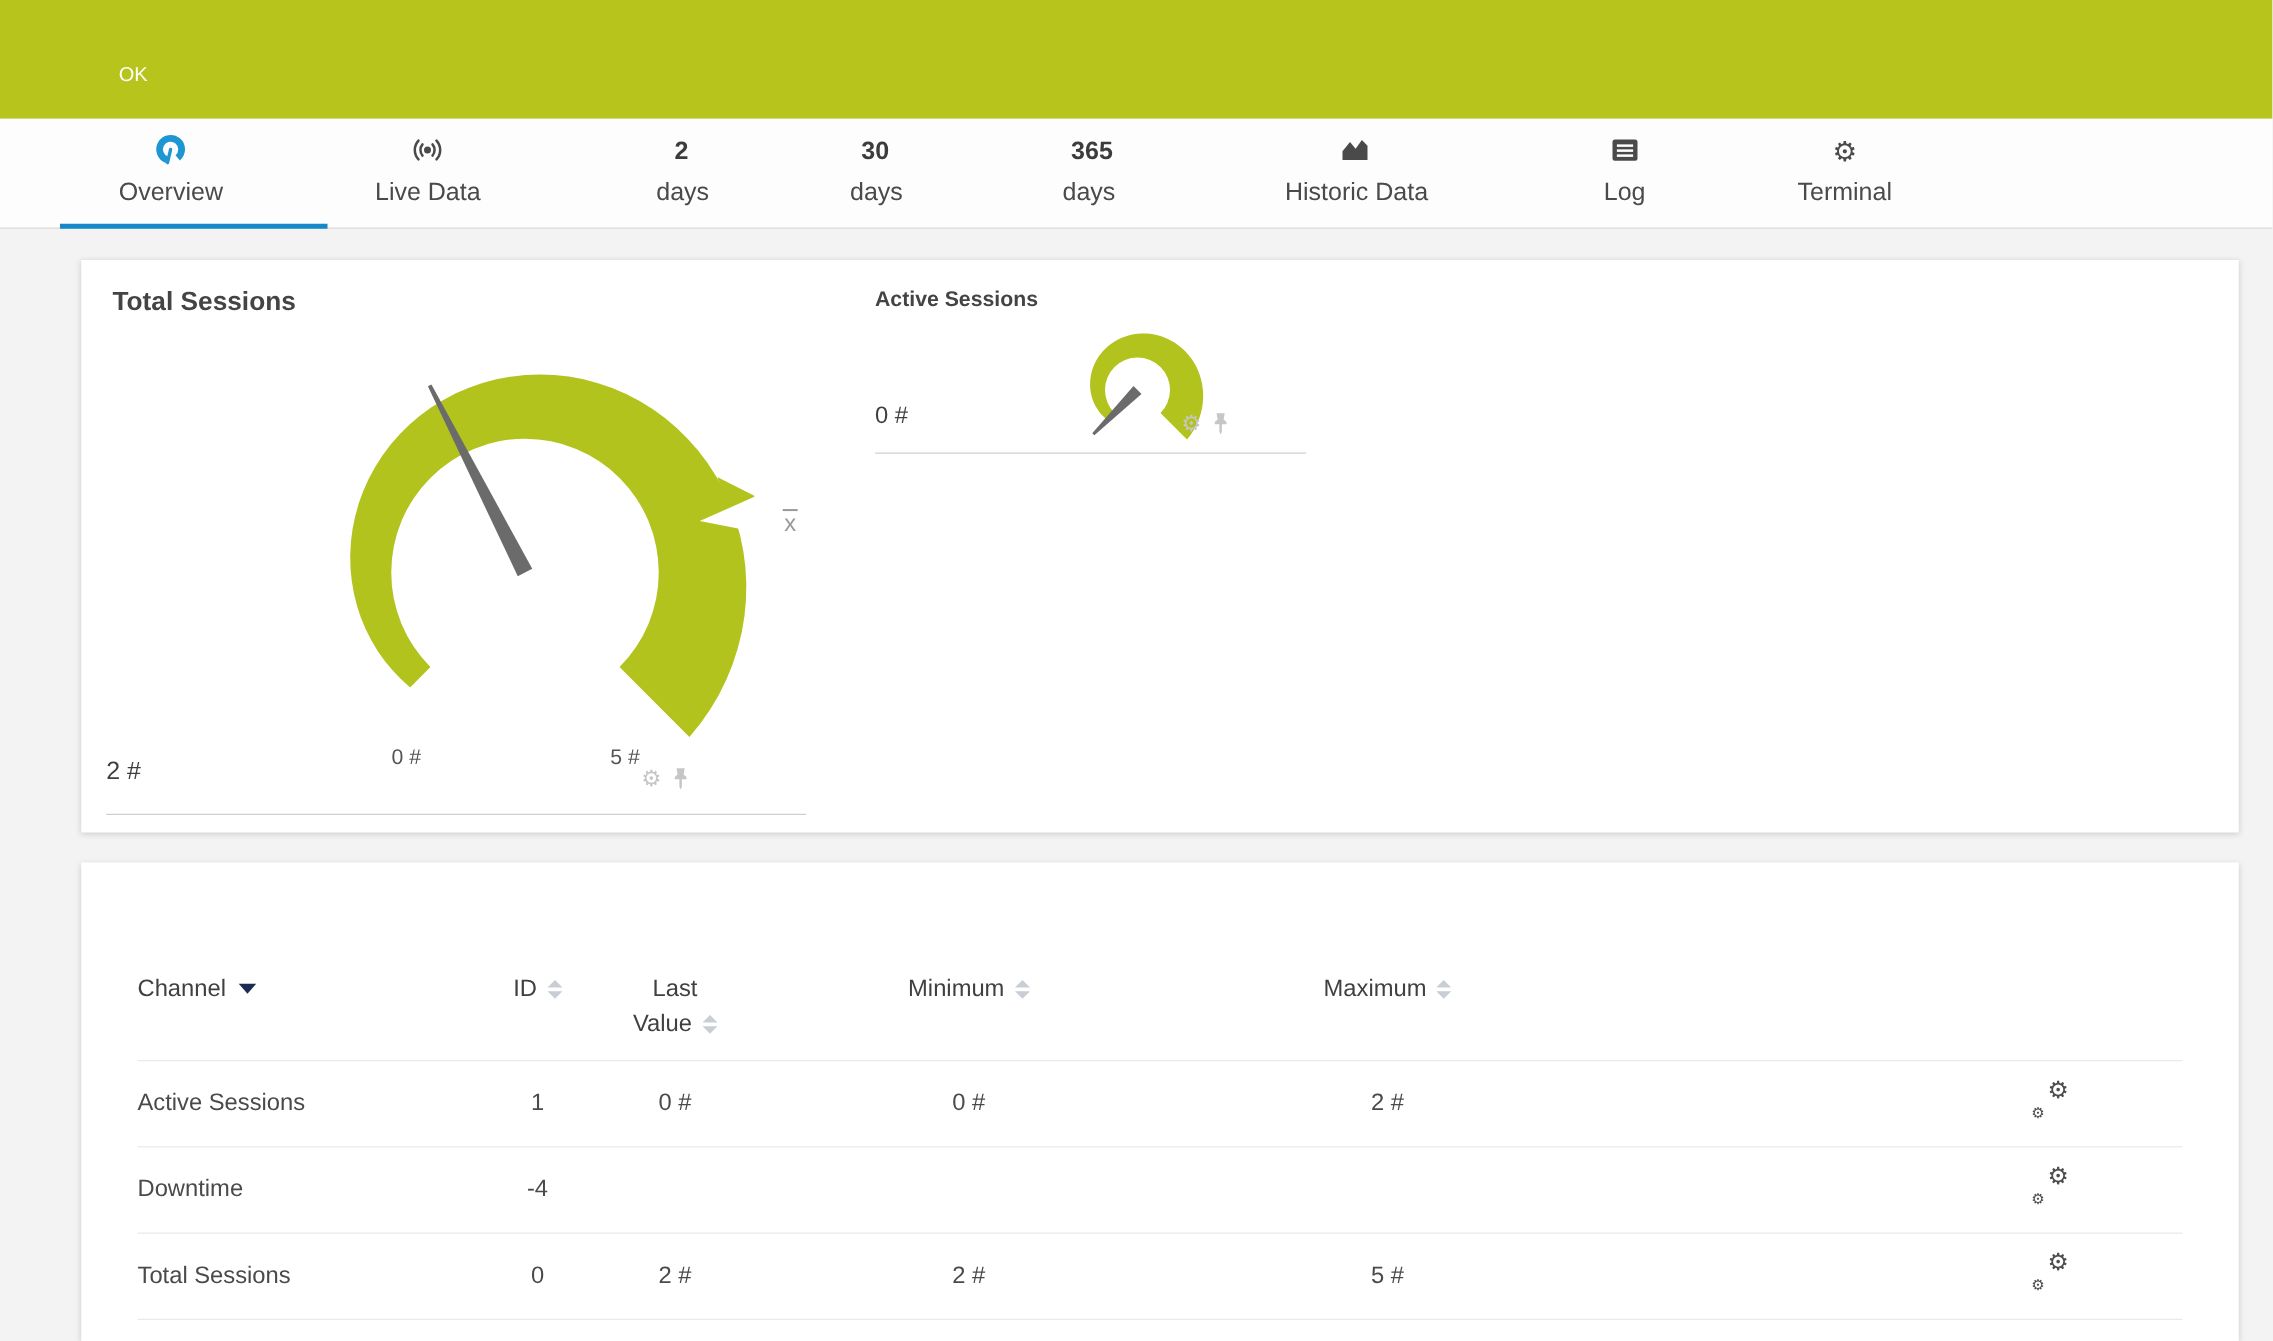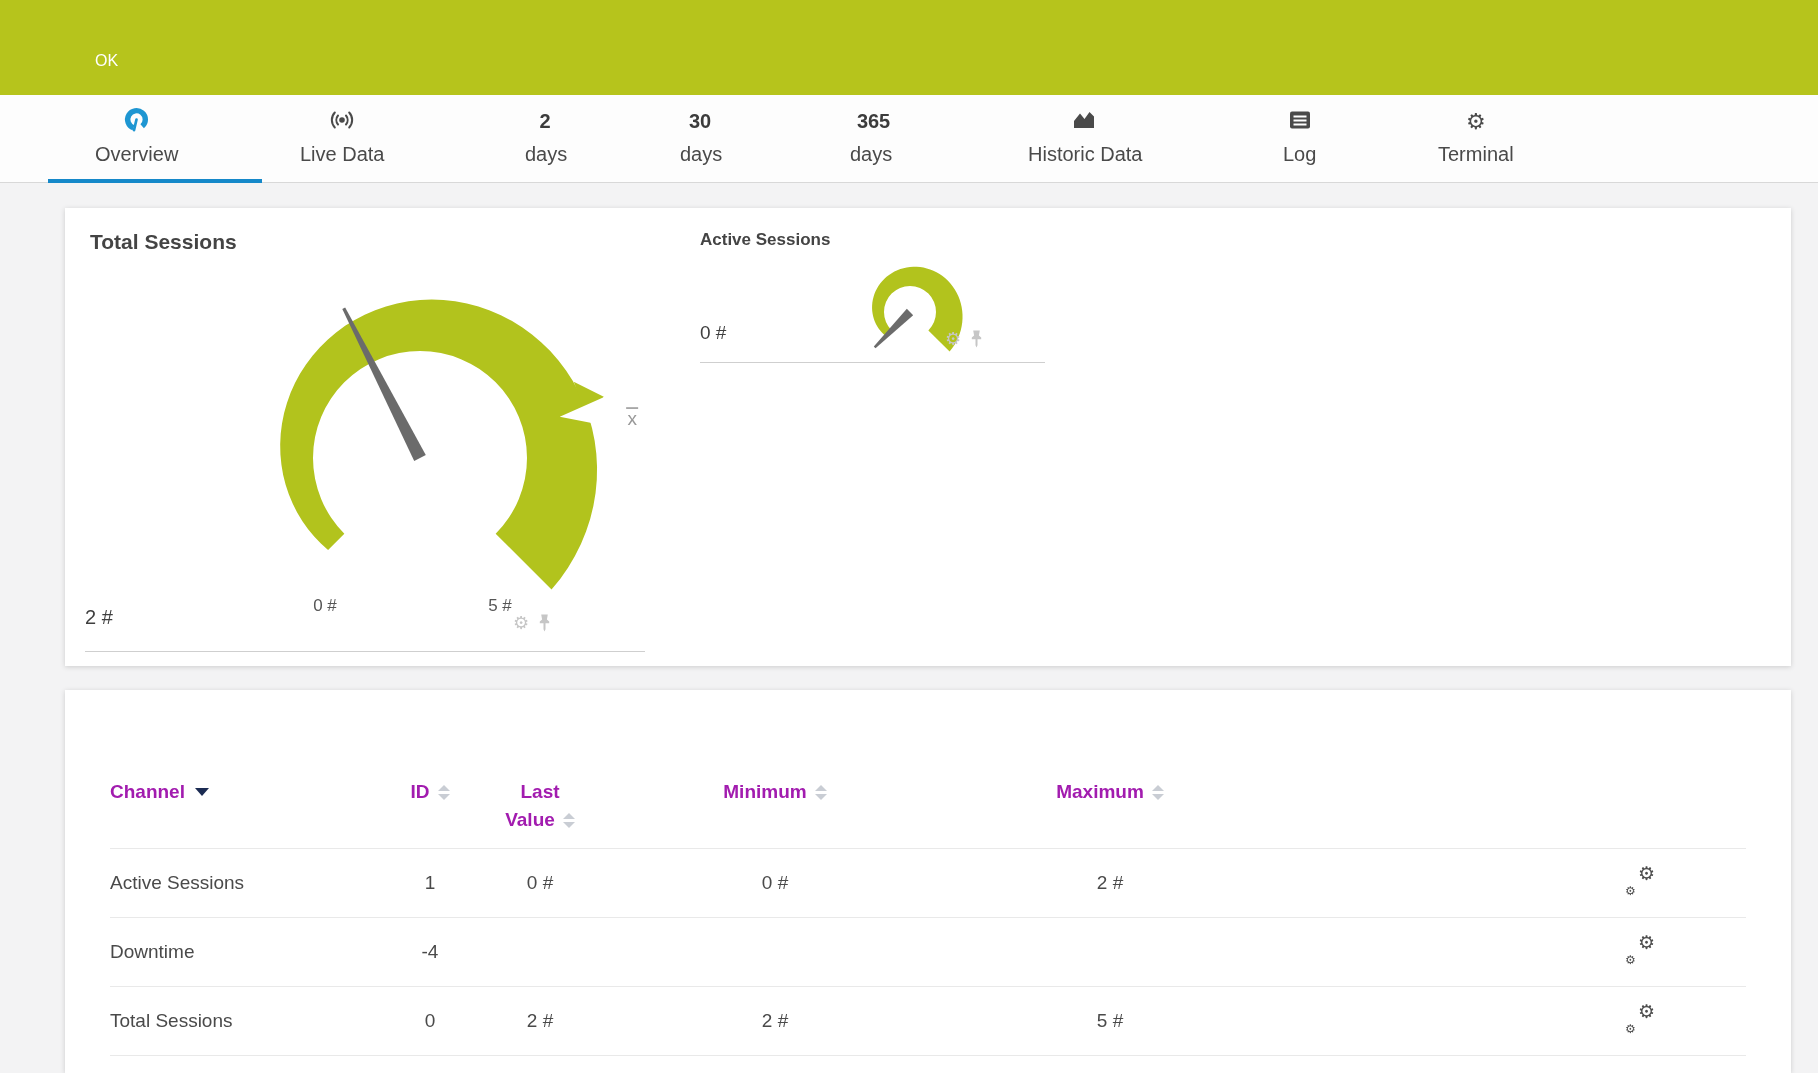--- a/index.html
+++ b/index.html
@@ -43,21 +43,21 @@
   .gauge-current{position:absolute;font-size:20px;color:#3f3f3f;}
   .panel-underline{position:absolute;height:1px;background:#cfcfcf;}
   .mini-icons{position:absolute;display:flex;align-items:center;gap:9px;}
   .mini-gear{font-size:18px;color:#c6c6c6;line-height:18px;cursor:pointer;}
   .pin-ic{cursor:pointer;display:inline-block;}
   #active-block{position:absolute;left:635px;top:22px;width:405px;height:139px;}
   
   .channel-table{position:absolute;left:45px;right:45px;top:75px;font-size:19px;color:#4a4a4a;}
   .tr,.thead{display:grid;grid-template-columns:280px 80px 140px 330px 340px 1fr;align-items:center;}
   .thead{height:84px;align-items:start;padding-top:16px;box-sizing:border-box;
-         border-bottom:1px solid #e9e9e9;color:#a21caf;font-weight:700;}
+         border-bottom:1px solid #e9e9e9;color:#404040;font-weight:400;}
   .tr{height:68px;border-bottom:1px solid #e9e9e9;cursor:pointer;}
   .td,.th{padding:0;}
   .right{text-align:center;}
   .th-channel{text-align:left;}
   .caret-down{display:inline-block;width:0;height:0;margin-left:10px;margin-bottom:1px;
               border-left:7px solid transparent;border-right:7px solid transparent;
               border-top:8px solid #1b2b52;vertical-align:middle;cursor:pointer;}
   .sort{display:inline-flex;flex-direction:column;gap:3px;margin-left:8px;vertical-align:middle;cursor:pointer;}
   .sort i{display:block;width:0;height:0;border-left:6px solid transparent;border-right:6px solid transparent;}
   .sort .s-up{border-bottom:6px solid #c9cdd4;}

